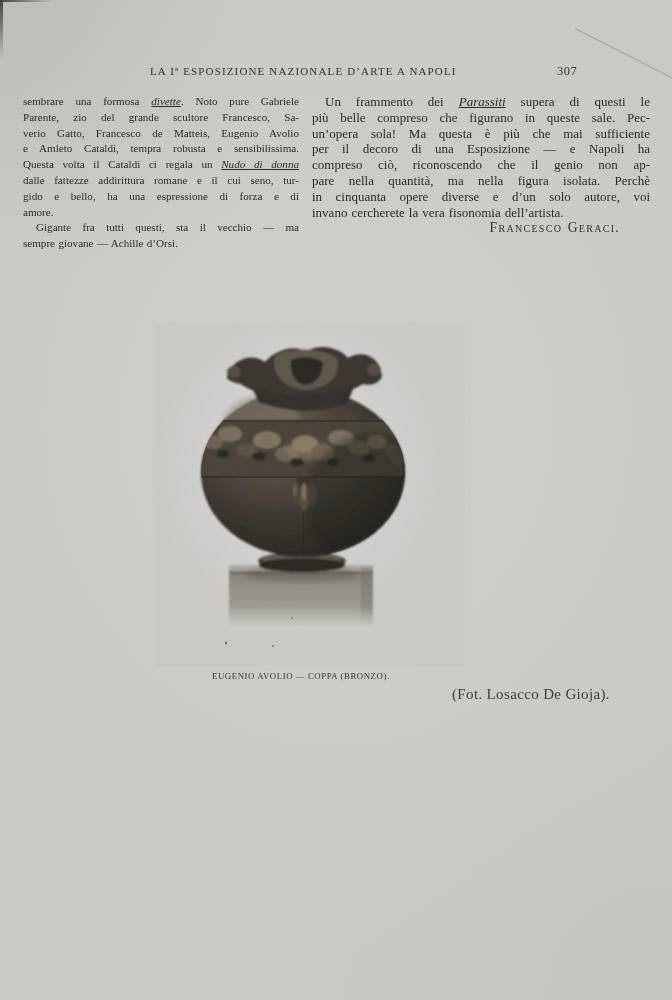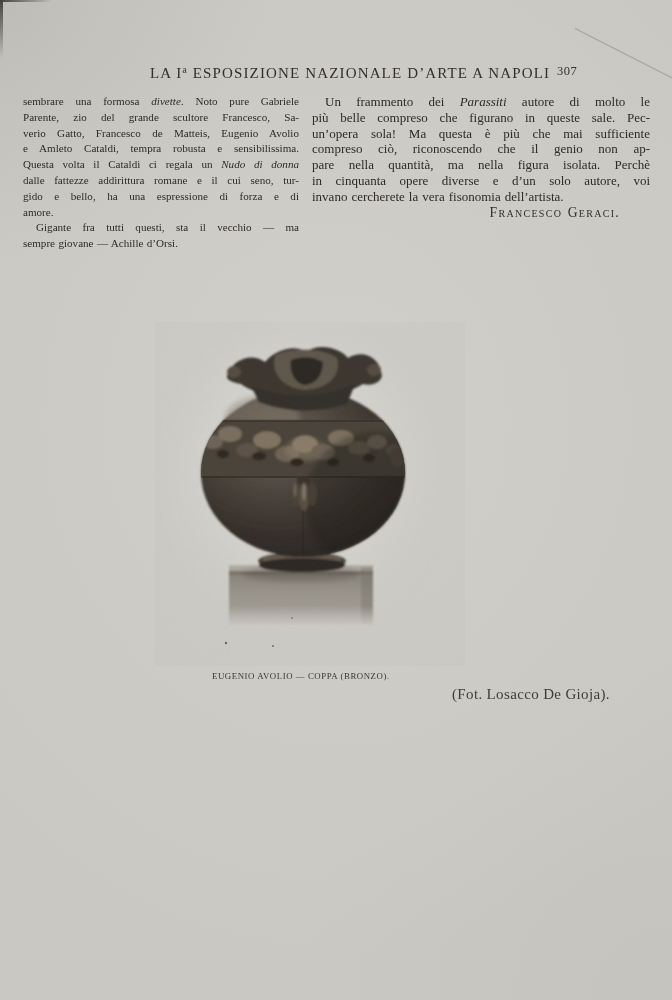--- a/index.html
+++ b/index.html
@@ -20,34 +20,34 @@
   
   .edge-left{position:absolute;left:0;top:0;width:3px;height:58px;
     background:linear-gradient(180deg,#45433f 0%,rgba(69,67,63,0) 100%);}
   .edge-top{position:absolute;left:0;top:0;width:52px;height:2px;
     background:linear-gradient(90deg,#45433f 0%,rgba(69,67,63,0) 100%);}
   .edge-diag{position:absolute;left:575px;top:28px;width:120px;height:1px;
     background:rgba(120,117,110,.45);transform:rotate(27deg);transform-origin:left center;}
 
   .header-title{
     position:absolute;left:150px;top:65px;width:320px;
-    font-size:15px;letter-spacing:1.15px;white-space:nowrap;color:#343129;
+    font-size:11px;letter-spacing:1.15px;white-space:nowrap;color:#343129;
   }
   .header-pagenum{
     position:absolute;left:557px;top:64px;font-size:12.5px;letter-spacing:.5px;color:#343129;
   }
   .col{
     position:absolute;top:94px;line-height:15.8px;text-rendering:optimizeLegibility;
   }
   .col-left{left:23px;width:276px;font-size:11.1px;word-spacing:.6px;}
   .col-right{left:312px;width:338px;font-size:13px;word-spacing:.8px;}
   .tline{text-align:justify;text-align-last:justify;height:15.8px;overflow:hidden;}
   .tline.last{text-align-last:left;}
   .tline.indent{text-indent:13px;}
-  .it{font-style:italic;}
+  .it{font-style:italic;text-decoration:underline;}
   .sig-line{
     height:15.8px;text-align:right;padding-right:30px;
     font-variant:small-caps;letter-spacing:1.3px;font-size:13.6px;color:#33302a;
   }
   .figure-wrap{position:absolute;left:155px;top:322px;width:310px;height:344px;}
   .figure-caption{
     position:absolute;left:212px;top:671px;width:230px;
     font-size:8.8px;letter-spacing:.55px;color:#3a3732;white-space:nowrap;
   }
   .figure-credit{
@@ -73,23 +73,24 @@
       <div class="tline"><span>verio Gatto, Francesco de Matteis, Eugenio Avolio</span></div>
       <div class="tline"><span>e Amleto Cataldi, tempra robusta e sensibilissima.</span></div>
       <div class="tline"><span>Questa volta il Cataldi ci regala un </span><span class="it">Nudo di donna</span></div>
       <div class="tline"><span>dalle fattezze addirittura romane e il cui seno, tur-</span></div>
       <div class="tline"><span>gido e bello, ha una espressione di forza e di</span></div>
       <div class="tline last"><span>amore.</span></div>
       <div class="tline indent"><span>Gigante fra tutti questi, sta il vecchio — ma</span></div>
       <div class="tline last"><span>sempre giovane — Achille d’Orsi.</span></div>
     </div>
   <div class="col col-right">
-      <div class="tline indent"><span>Un frammento dei </span><span class="it">Parassiti</span><span> autore di molto le</span></div>
+      <div class="tline indent"><span>Un frammento dei </span><span class="it">Parassiti</span><span> supera di questi le</span></div>
       <div class="tline"><span>più belle compreso che figurano in queste sale. Pec-</span></div>
       <div class="tline"><span>un’opera sola! Ma questa è più che mai sufficiente</span></div>
+      <div class="tline"><span>per il decoro di una Esposizione — e Napoli ha</span></div>
       <div class="tline"><span>compreso ciò, riconoscendo che il genio non ap-</span></div>
       <div class="tline"><span>pare nella quantità, ma nella figura isolata. Perchè</span></div>
       <div class="tline"><span>in cinquanta opere diverse e d’un solo autore, voi</span></div>
       <div class="tline last"><span>invano cercherete la vera fisonomia dell’artista.</span></div>
       <div class="sig-line">Francesco Geraci.</div>
     </div>
 
   <div class="figure-wrap">
     <svg width="310" height="344" viewBox="0 0 310 344">
       <defs>

